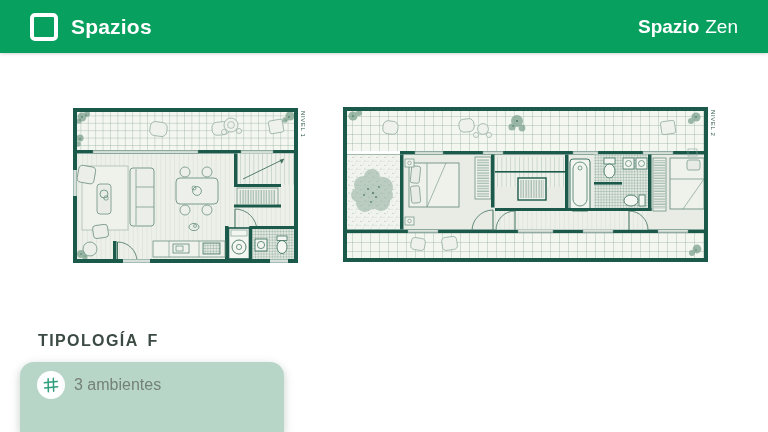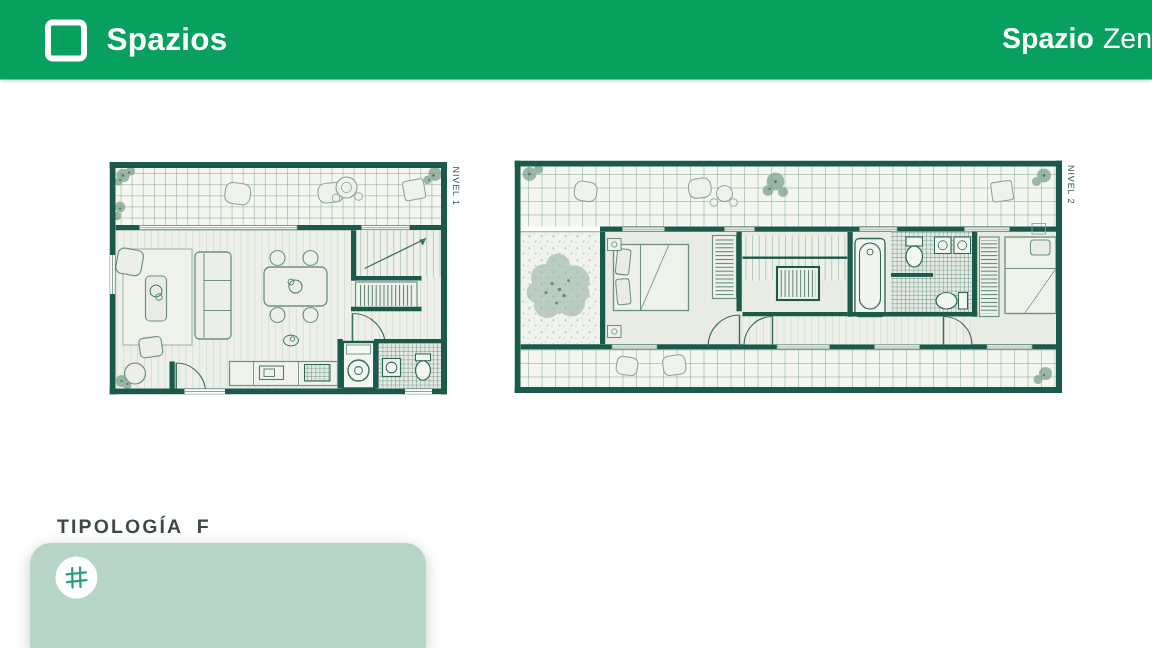--- a/index.html
+++ b/index.html
@@ -5,34 +5,34 @@
   html,body{margin:0;padding:0;}
   body{width:768px;height:432px;overflow:hidden;background:#ffffff;font-family:"Liberation Sans",sans-serif;}
   .page{position:relative;width:768px;height:384px;background:#ffffff;}
 
   
   .topbar{position:absolute;left:0;top:0;width:768px;height:53px;background:#07a05f;
           display:flex;align-items:center;box-shadow:0 1px 3px rgba(0,0,0,.18);}
   .brand{display:flex;align-items:center;margin-left:30px;}
   .brand-logo{width:20px;height:20px;border:4px solid #ffffff;border-radius:5px;background:transparent;}
   .brand-name{color:#ffffff;font-size:21px;font-weight:700;margin-left:13px;letter-spacing:.2px;}
-  .project{margin-left:auto;color:#ffffff;font-size:19px;}
+  .project{margin-left:auto;margin-right:30px;color:#ffffff;font-size:19px;}
   .project .b{font-weight:700;}
   .project .r{font-weight:400;margin-left:6px;}
 
   
   .plan1{position:absolute;left:73px;top:108px;width:225px;height:155px;}
   .plan2{position:absolute;left:343px;top:107px;width:365px;height:155px;}
   .nivel{position:absolute;writing-mode:vertical-rl;text-orientation:mixed;
          font-size:6px;letter-spacing:.6px;color:#2c5a4a;line-height:1;white-space:nowrap;}
   .nivel1{left:300px;top:111px;}
   .nivel2{left:710px;top:110px;}
 
   
-  .typology{position:absolute;left:38px;top:343px;font-size:13px;font-weight:700;
+  .typology{position:absolute;left:38px;top:332px;font-size:16px;font-weight:700;
             letter-spacing:1.4px;color:#3c4a44;}
   .typology .variant{margin-left:9px;}
   .feature-card{position:absolute;left:20px;top:362px;width:264px;height:70px;
                 background:#b7d6c7;border-radius:14px 14px 0 0;
                 box-shadow:0 3px 10px rgba(50,80,70,.28);
                 display:flex;align-items:flex-start;padding-top:9px;box-sizing:border-box;}
   .feat{display:flex;align-items:center;}
   .feat.first{margin-left:17px;}
   .feat.second{margin-left:24px;}
   .feat-icon{width:28px;height:28px;border-radius:50%;background:#ffffff;
@@ -380,16 +380,17 @@
       <div class="feat-icon">
         <svg width="16" height="16" viewBox="0 0 16 16">
           <g stroke="#2f9e7c" stroke-width="1.5" stroke-linecap="round" transform="rotate(-4 8 8)">
             <path d="M5.6 1.5 Q5.2 8 4.9 14.5" fill="none"></path>
             <path d="M10.8 1.5 Q10.5 8 10.2 14.5" fill="none"></path>
             <path d="M1.5 5.4 Q8 5.1 14.5 5.0" fill="none"></path>
             <path d="M1.5 10.6 Q8 10.4 14.5 10.2" fill="none"></path>
           </g>
         </svg>
       </div>
+      <div class="feat-label">3 ambientes</div>
     </div>
   </div>
 
 </div>
 
 </body></html>

